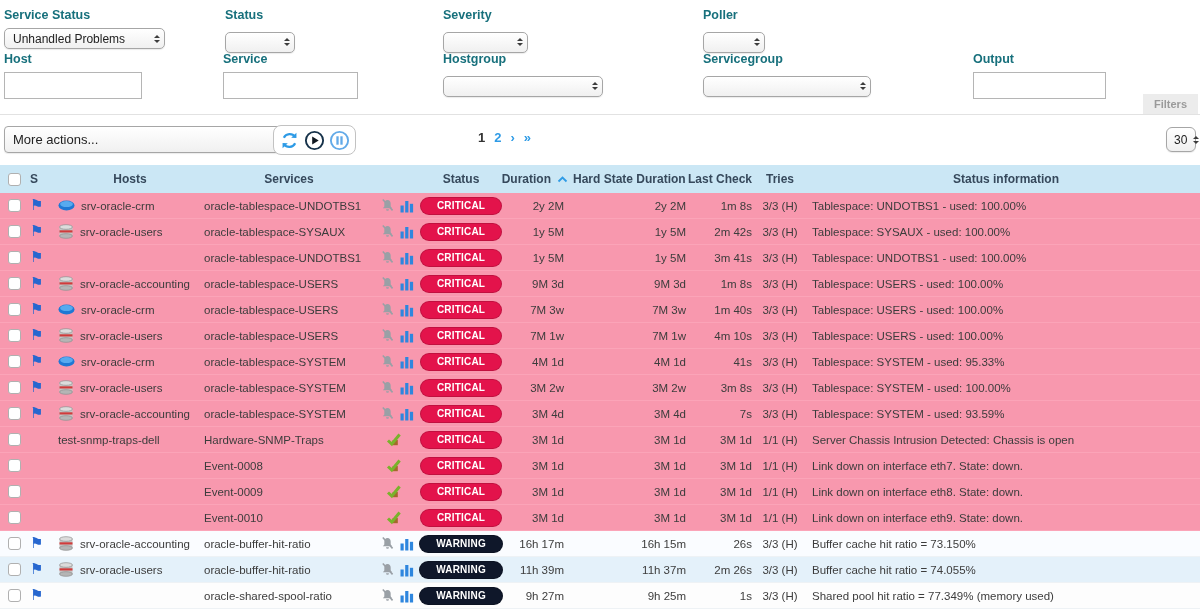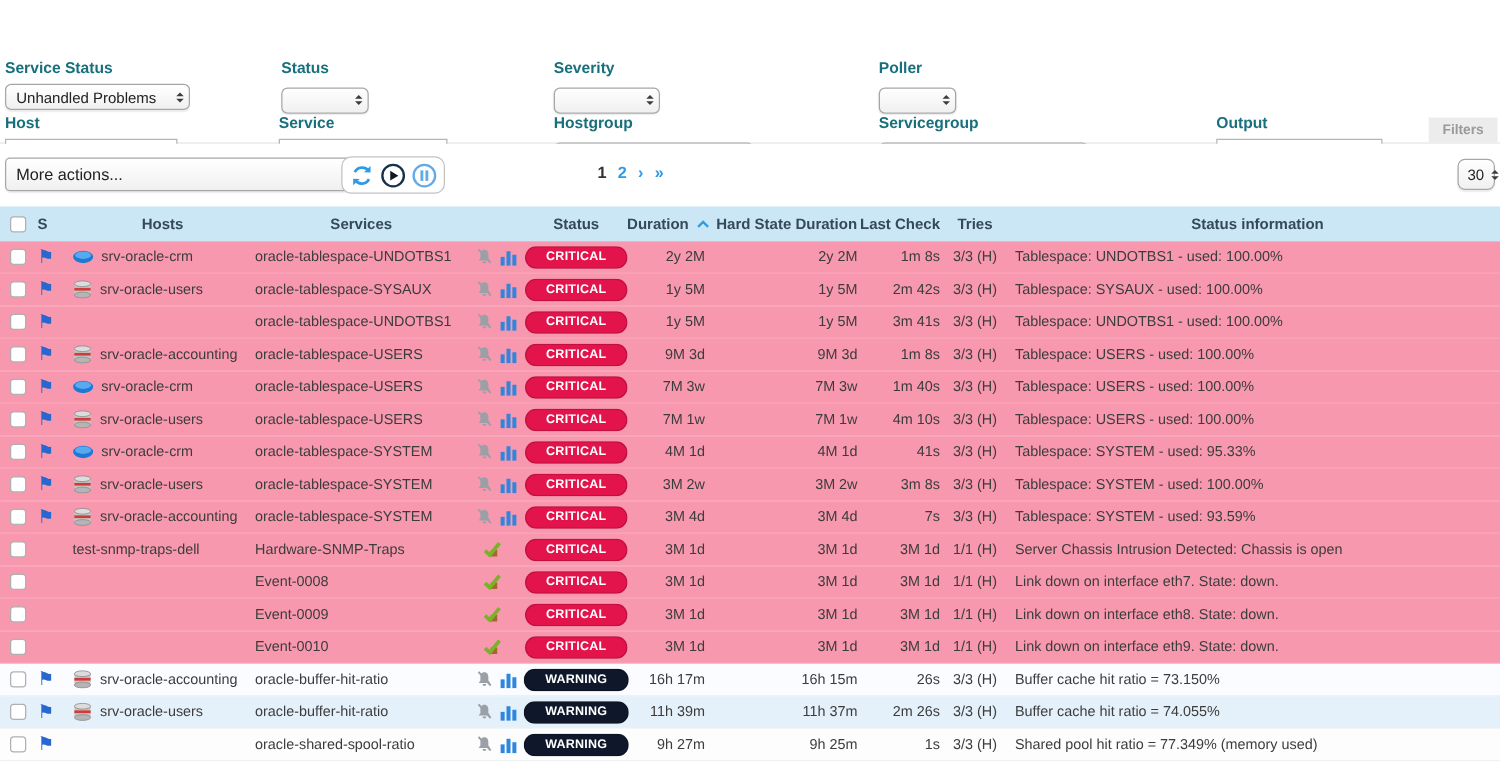--- a/index.html
+++ b/index.html
@@ -3,35 +3,35 @@
 <meta charset="utf-8">
 <style>
   * { box-sizing: border-box; margin: 0; padding: 0; }
   body {
     width: 1200px; height: 613px; overflow: hidden;
     font-family: "Liberation Sans", "DejaVu Sans", sans-serif;
     background: #ffffff; color: #3c3c3c;
   }
   
   .filter-panel { position: relative; height: 115px; background: #fff; border-bottom: 1px solid #e2e2e2; }
-  .ffield { position: absolute; margin-top: 39px; }
+  .ffield { position: absolute; }
   .flabel { color: #17707c; font-weight: bold; font-size: 12.5px; margin-bottom: 6px; white-space: nowrap; }
   .msel {
     display: inline-flex; align-items: center; justify-content: space-between;
     border: 1px solid #a6a6a6; border-radius: 5px;
     background: linear-gradient(#ffffff, #f0f0f0);
     height: 21px; padding: 0 4px 0 8px; font-size: 12px; color: #222;
     box-shadow: 0 1px 1px rgba(0,0,0,0.08); cursor: pointer; white-space: nowrap;
   }
   .stepper { display: inline-flex; flex-direction: column; margin-left: 6px; }
   .stepper i { display: block; width: 0; height: 0; border: 3.5px solid transparent; }
   .stepper .up { border-bottom-color: #3c3c3c; margin-bottom: 2px; }
   .stepper .dn { border-top-color: #3c3c3c; }
   .tinput { border: 1px solid #b5b5b5; height: 27px; font-size: 12px; padding: 2px 5px; background: #fff; }
-  .w140{width:148px}.w70{width:70px}.w85{width:85px}.w62{width:62px}
+  .w140{width:161px}.w70{width:70px}.w85{width:85px}.w62{width:62px}
   .w160{width:160px}.w168{width:168px}.w138{width:138px}.w135{width:135px}.w133{width:133px}
   .f0{left:4px;top:8px}.f1{left:225px;top:8px}.f2{left:443px;top:8px}.f3{left:703px;top:8px}
   .f4{left:4px;top:52px}.f5{left:223px;top:52px}.f6{left:443px;top:52px}.f7{left:703px;top:52px}.f8{left:973px;top:52px}
   .row2sel { margin-top: 3px; }
   .filters-tab {
     position: absolute; right: 2px; bottom: 0;
     background: #ececec; color: #9a9a9a; font-weight: bold; font-size: 11px;
     padding: 4px 11px; cursor: pointer;
   }
   

